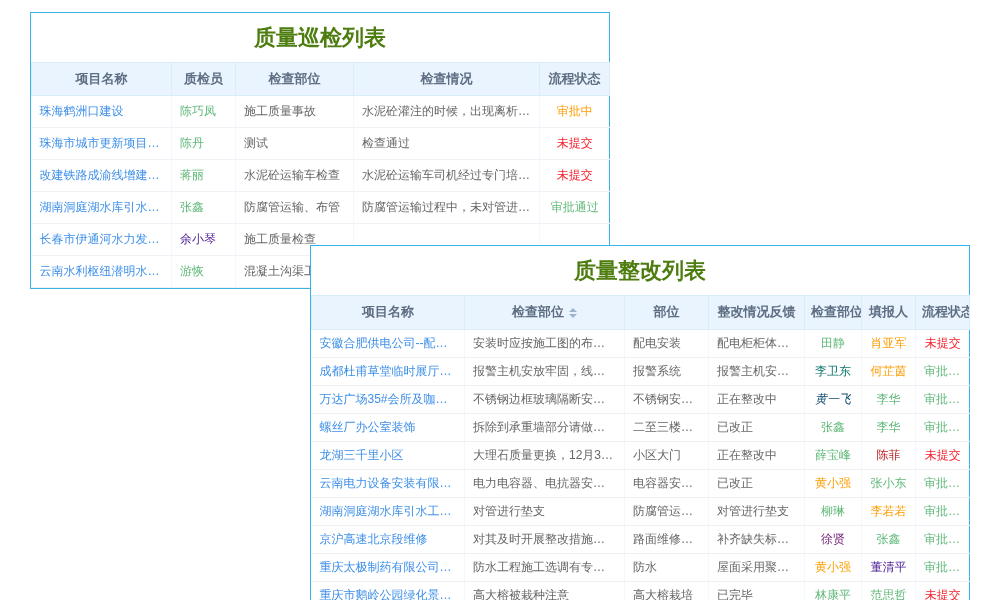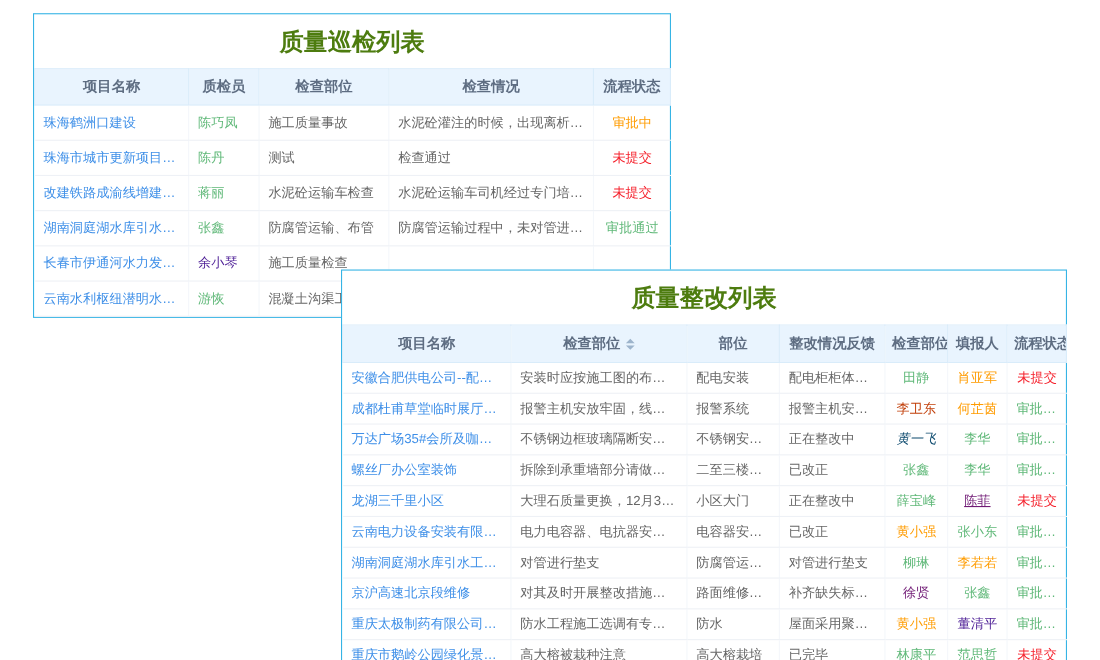--- a/index.html
+++ b/index.html
@@ -173,21 +173,21 @@
           <td>配电柜柜体与...</td>
           <td class="center" style="color: rgb(95, 184, 120);">田静</td>
           <td class="center" style="color: rgb(255, 156, 0);">肖亚军</td>
           <td class="center" style="color: rgb(245, 34, 45);">未提交</td>
         </tr>
         <tr>
           <td class="link">成都杜甫草堂临时展厅独立展...</td>
           <td>报警主机安放牢固，线缆连接...</td>
           <td>报警系统</td>
           <td>报警主机安放...</td>
-          <td class="center" style="color: #c2410c; font-family: Liberation Mono, monospace;">李卫东</td>
+          <td class="center" style="color: #0f766e; font-family: Liberation Mono, monospace;">李卫东</td>
           <td class="center" style="color: rgb(255, 156, 0);">何芷茵</td>
           <td class="center" style="color: rgb(95, 184, 120);">审批通过</td>
         </tr>
         <tr>
           <td class="link">万达广场35#会所及咖啡厅空...</td>
           <td>不锈钢边框玻璃隔断安装不牢...</td>
           <td>不锈钢安装...</td>
           <td>正在整改中</td>
           <td class="center" style="color: #0c4a6e; font-style: italic;">黄一飞</td>
           <td class="center" style="color: rgb(95, 184, 120);">李华</td>
@@ -201,21 +201,21 @@
           <td class="center" style="color: rgb(95, 184, 120);">张鑫</td>
           <td class="center" style="color: rgb(95, 184, 120);">李华</td>
           <td class="center" style="color: rgb(95, 184, 120);">审批通过</td>
         </tr>
         <tr>
           <td class="link">龙湖三千里小区</td>
           <td>大理石质量更换，12月31日之...</td>
           <td>小区大门</td>
           <td>正在整改中</td>
           <td class="center" style="color: rgb(95, 184, 120);">薛宝峰</td>
-          <td class="center" style="color: #701a75; text-decoration: underline;">陈菲</td>
+          <td class="center" style="color: #b91c1c;">陈菲</td>
           <td class="center" style="color: rgb(245, 34, 45);">未提交</td>
         </tr>
         <tr>
           <td class="link">云南电力设备安装有限公司20...</td>
           <td>电力电容器、电抗器安装方案...</td>
           <td>电容器安装...</td>
           <td>已改正</td>
           <td class="center" style="color: rgb(255, 156, 0);">黄小强</td>
           <td class="center" style="color: rgb(95, 184, 120);">张小东</td>
           <td class="center" style="color: rgb(95, 184, 120);">审批通过</td>

